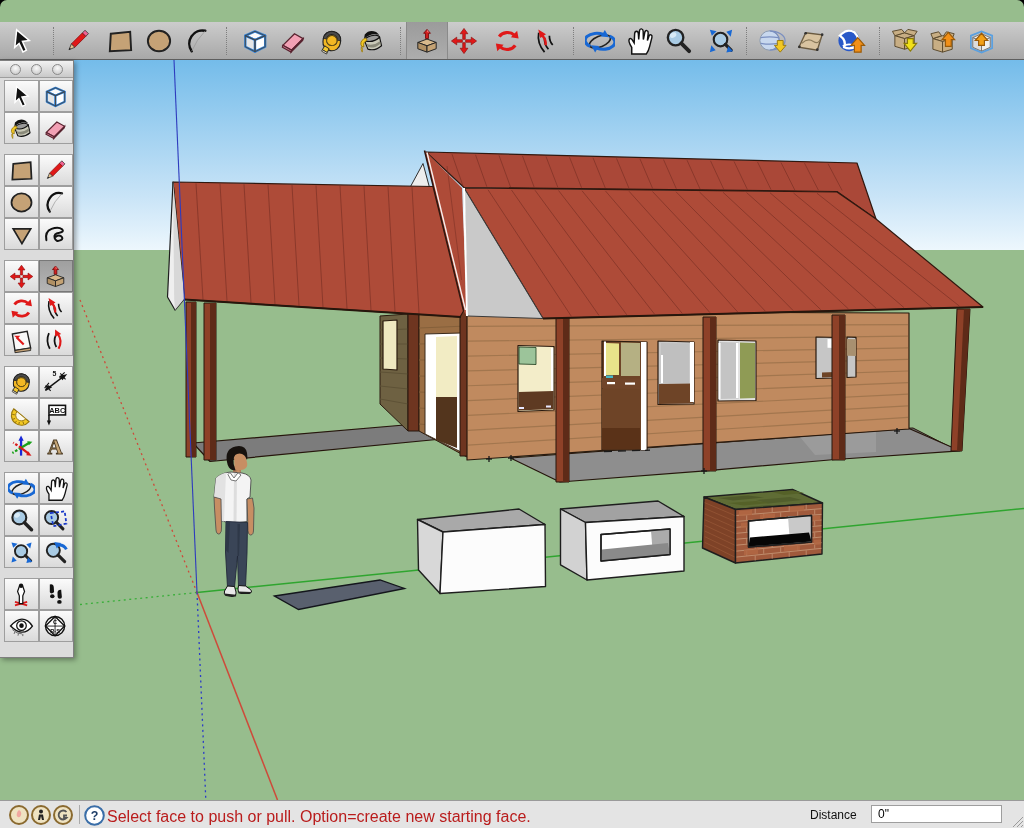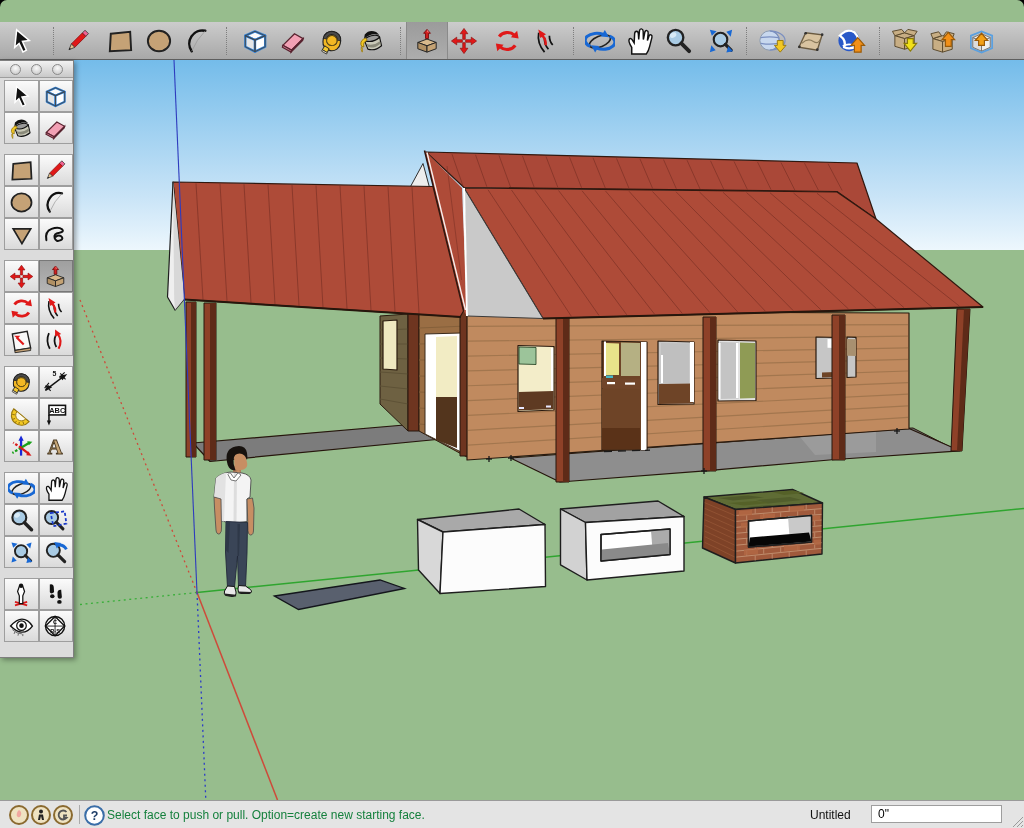--- a/index.html
+++ b/index.html
@@ -32,21 +32,21 @@
   .palette .pcirc{position:absolute;top:2.5px;width:11px;height:11px;border-radius:50%;
      background:radial-gradient(circle at 50% 35%,#FAFAFA,#C2C2C2);border:1px solid #8A8A8A;box-sizing:border-box;}
   .pcell{position:absolute;width:34.5px;height:32px;background:linear-gradient(#FBFBFB,#DADADA);
      border:1px solid #9E9E9E;box-sizing:border-box;display:flex;align-items:center;justify-content:center;}
   .pcell svg{width:27px;height:27px;}
   .pcell.sel{background:linear-gradient(#9F9F9F,#B5B5B5);border-color:#787878;}
   
   .statusbar{position:absolute;left:0;bottom:0;width:1024px;height:28px;background:#E4E4E4;border-top:1px solid #9A9A9A;box-sizing:border-box;}
   .statusbar .sicon{position:absolute;top:3.5px;width:20px;height:20px;}
   .statusbar .sbsep{position:absolute;left:79px;top:4px;height:19px;border-left:1px solid #AAAAAA;}
-  .statusbar .msg{position:absolute;left:107px;top:7px;font-size:12px;color:#15803d;}
+  .statusbar .msg{position:absolute;left:107px;top:7px;font-size:16px;color:#b91c1c;}
   .statusbar .dlabel{position:absolute;left:810px;top:7px;font-size:12px;color:#111;}
   .statusbar .dinput{position:absolute;left:871px;top:3.5px;width:131px;height:18px;background:#FFF;border:1px solid #9E9E9E;
      font-size:12px;color:#000;padding:0 0 0 6px;box-sizing:border-box;font-family:"Liberation Sans",sans-serif;}
   .grip{position:absolute;right:1px;bottom:1px;width:12px;height:12px;}
 </style>
 </head>
 <body>
 
 <div class="window">
 
@@ -945,21 +945,21 @@
     <svg class="sicon" style="left:53px" viewBox="0 0 20 20">
       <circle cx="10" cy="10" r="9" fill="#EFE3C2" stroke="#8A6A30" stroke-width="2"></circle>
       <path d="M13.5,7 A4.5,4.5 0 1 0 13.5,13 L11,13 L11,10.5 L14,10.5" fill="none" stroke="#555" stroke-width="1.8"></path>
     </svg>
     <span class="sbsep"></span>
     <svg class="sicon" style="left:84px;width:21px;height:21px" viewBox="0 0 21 21">
       <circle cx="10.5" cy="10.5" r="9.3" fill="#FFFFFF" stroke="#3A6EA8" stroke-width="2"></circle>
       <text x="10.5" y="15" text-anchor="middle" font-size="12.5" font-weight="bold" fill="#1E3C66" font-family="Liberation Sans,sans-serif">?</text>
     </svg>
     <span class="msg">Select face to push or pull. Option=create new starting face.</span>
-    <span class="dlabel">Untitled</span>
+    <span class="dlabel">Distance</span>
     <input class="dinput" value="0&quot;" style="">
     <svg class="grip" viewBox="0 0 12 12">
       <line x1="2" y1="12" x2="12" y2="2" stroke="#9A9A9A" stroke-width="1"></line>
       <line x1="6" y1="12" x2="12" y2="6" stroke="#9A9A9A" stroke-width="1"></line>
       <line x1="10" y1="12" x2="12" y2="10" stroke="#9A9A9A" stroke-width="1"></line>
     </svg>
   </div>
 
 </div>
 

